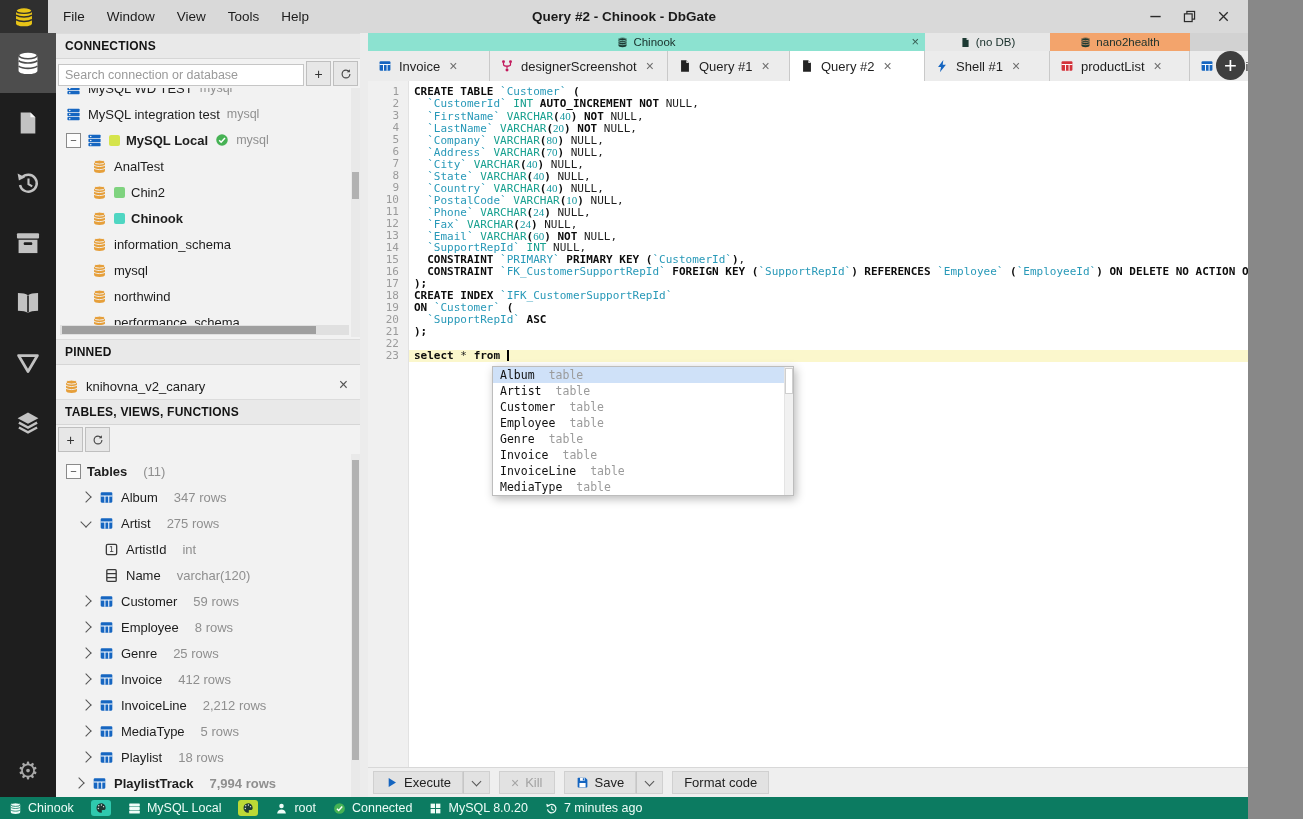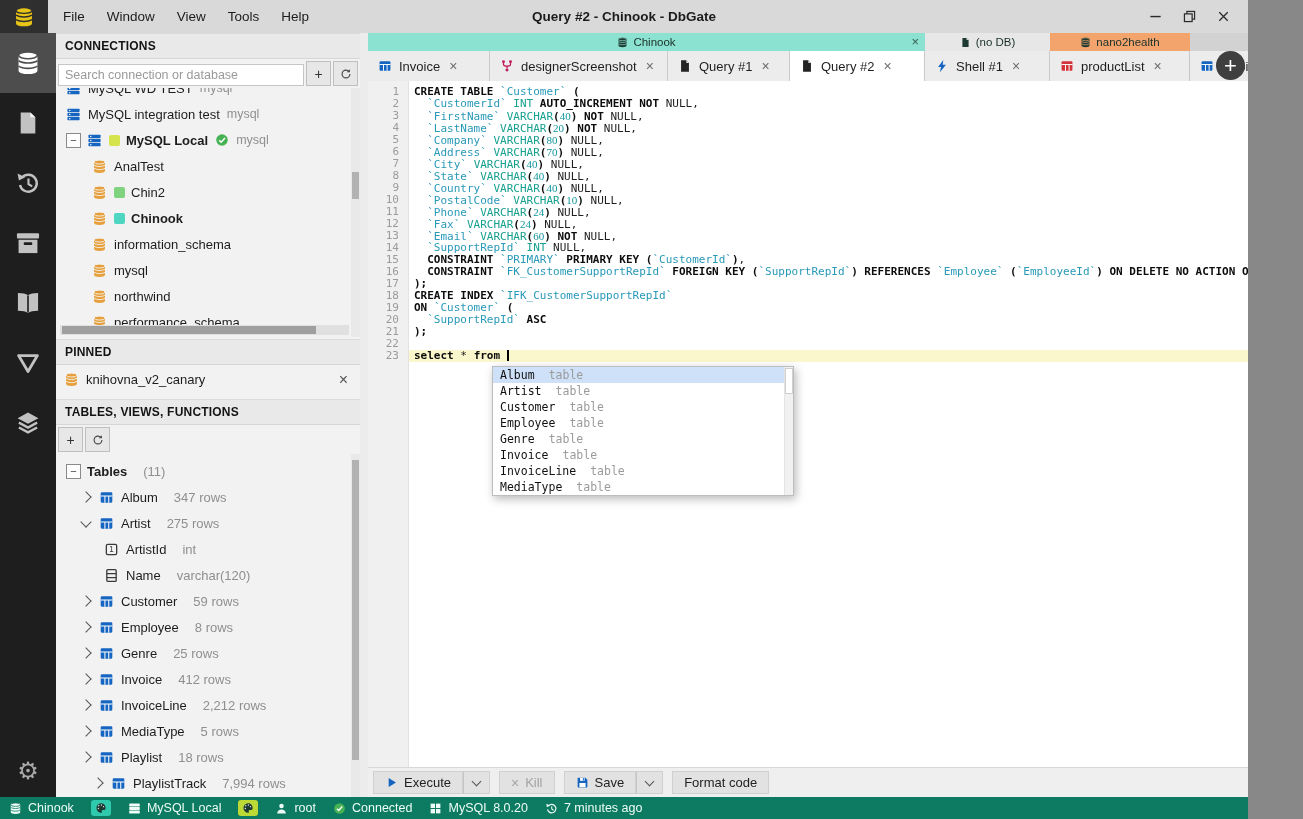--- a/index.html
+++ b/index.html
@@ -39,21 +39,21 @@
   .box-exp{width:13px;height:13px;flex:none;border:1px solid #8a8a8a;background:#fdfdfd;display:flex;align-items:center;justify-content:center;margin-right:6px;font-size:11px;color:#444;line-height:10px;}
   .tag{width:11px;height:11px;flex:none;border-radius:2px;margin-right:6px;}
   .ico{display:inline-flex;flex:none;}
   .ico svg{width:100%;height:100%;display:block;}
   .t-ico{width:15px;height:15px;margin-right:7px;}
   .chk{width:14px;height:14px;margin-left:7px;}
   .vscroll{position:absolute;right:0;top:0;bottom:0;width:9px;background:#e9e9e9;}
   .vthumb{position:absolute;left:1px;right:1px;background:#b2b2b2;}
   .hscroll{position:absolute;left:4px;right:11px;bottom:2px;height:10px;background:#e0e0e0;}
   .hthumb{position:absolute;left:2px;top:1px;bottom:1px;width:88%;background:#9f9f9f;}
-  .pin-row{height:29px;display:flex;align-items:center;font-size:13px;padding:0 8px;color:#1d1d1d;}
+  .pin-row{height:29px;display:flex;align-items:flex-end;font-size:13px;padding:0 8px;color:#1d1d1d;}
   .pin-x{margin-left:auto;color:#555;font-size:16px;padding:0 4px;}
   .tbl-tree{flex:1;position:relative;overflow:hidden;padding-top:4px;}
   .chev-r{width:7px;height:7px;flex:none;border-right:1.6px solid #555;border-bottom:1.6px solid #555;transform:rotate(-45deg);margin-right:9px;}
   .chev-d{width:7px;height:7px;flex:none;border-right:1.6px solid #555;border-bottom:1.6px solid #555;transform:rotate(45deg);margin-right:9px;margin-top:-3px;}
   .cnt{color:#8f8f8f;margin-left:16px;}
   .col-row{padding-left:48px;}
   
   .splitter{position:absolute;left:360px;width:8px;top:33px;bottom:22px;background:#ececec;border-right:1px solid #d4d4d4;}
   .content{position:absolute;left:368px;right:0;top:33px;bottom:22px;display:flex;flex-direction:column;background:#fff;overflow:hidden;}
   .groups-row{height:18px;flex:none;display:flex;background:#d2d2d2;}
@@ -521,21 +521,21 @@
           <span class="chev-r"></span>
           <span class="ico t-ico">
             <svg viewBox="0 0 16 16" width="100%" height="100%">
               <rect x="1.8" y="2.5" width="12.4" height="11" rx="1.2" fill="#1666c1"></rect>
               <path d="M1.8 6.3h12.4M6.3 6.3v7.2M10.4 6.3v7.2" stroke="#fff" stroke-width="1.1" fill="none"></path>
             </svg>
           </span>
           <span class="lbl">Playlist</span>
           <span class="cnt">18 rows</span>
         </div>
-        <div class="tree-row" style="padding-left: 38px;">
+        <div class="tree-row" style="padding-left: 19px; font-weight: bold;">
           <span class="chev-r"></span>
           <span class="ico t-ico">
             <svg viewBox="0 0 16 16" width="100%" height="100%">
               <rect x="1.8" y="2.5" width="12.4" height="11" rx="1.2" fill="#1666c1"></rect>
               <path d="M1.8 6.3h12.4M6.3 6.3v7.2M10.4 6.3v7.2" stroke="#fff" stroke-width="1.1" fill="none"></path>
             </svg>
           </span>
           <span class="lbl">PlaylistTrack</span>
           <span class="cnt">7,994 rows</span>
         </div>

